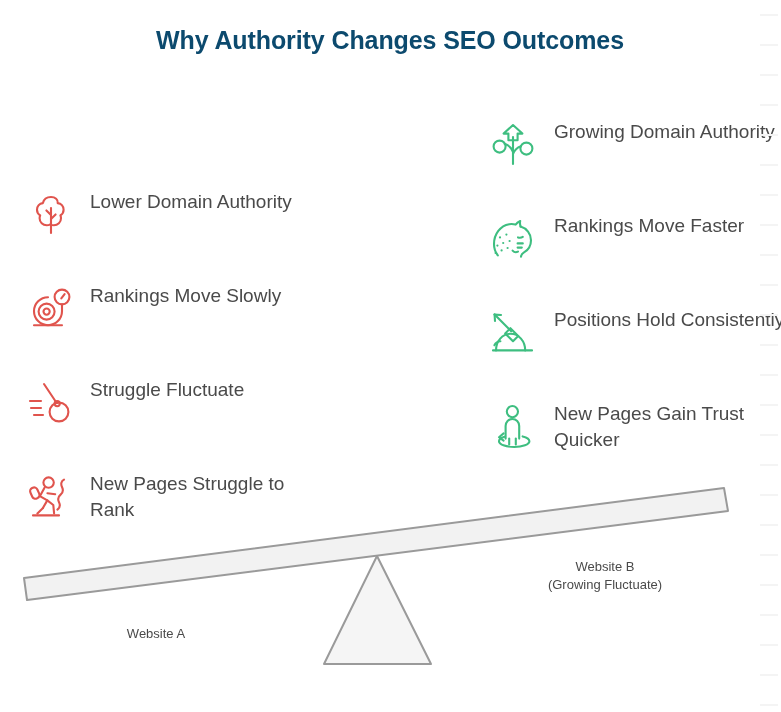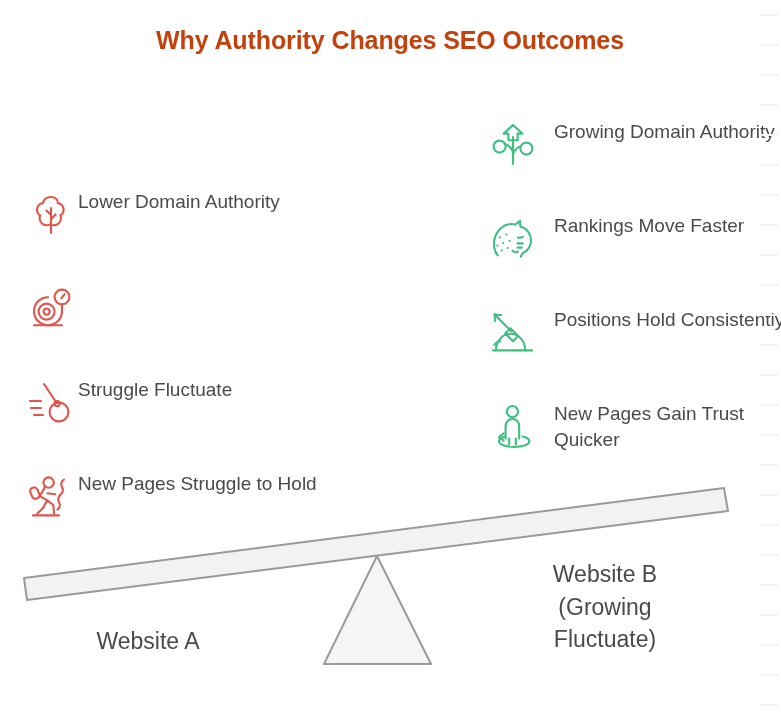--- a/index.html
+++ b/index.html
@@ -22,21 +22,21 @@
   
   #title {
     position: absolute;
     left: 140px;
     top: 24px;
     width: 500px;
     text-align: center;
     font-size: 25px;
     font-weight: bold;
     line-height: 1.35;
-    color: #c2410c;
+    color: #0c4a6e;
     letter-spacing: -0.1px;
   }
 
   
   .column {
     position: absolute;
   }
   #column-left  { left: 24px;  top: 186px; width: 300px; }
   #column-right { left: 486px; top: 116px; width: 300px; }
 
@@ -52,45 +52,46 @@
     height: 54px;
     margin-top: 2px;
   }
   .item-icon svg {
     display: block;
     width: 54px;
     height: 54px;
   }
   .item-label {
     flex: 1 1 auto;
+    margin-left: 12px;
     font-size: 19px;
     line-height: 1.38;
     color: #4a4a4a;
     padding-top: 3px;
   }
   #column-right .item-label { margin-left: 14px; }
 
   
   #seesaw {
     position: absolute;
     left: 0;
     top: 0;
     width: 781px;
     height: 712px;
     pointer-events: none;
   }
 
   .axis-label {
     position: absolute;
     text-align: center;
-    font-size: 23px;
+    font-size: 13px;
     line-height: 1.42;
     color: #4a4a4a;
   }
-  #label-left  { left: 48px;  top: 625px; width: 200px; }
+  #label-left  { left: 56px;  top: 625px; width: 200px; }
   #label-right { left: 505px; top: 558px; width: 200px; }
 
   
   #ruler {
     position: absolute;
     right: 0;
     top: 0;
     width: 26px;
     height: 712px;
   }
@@ -127,20 +128,21 @@
       <span class="item-icon">
         <svg viewBox="0 0 54 54" fill="none" stroke="#E0544D" stroke-width="2.1" stroke-linecap="round" stroke-linejoin="round">
           <circle cx="38" cy="15" r="7.4"></circle>
           <path d="M40.6 12.2l-3.3 4.2"></path>
           <path d="M38 22.4v6.8c0 7.7-6.3 14-14 14s-14-6.3-14-14 6.3-14 14-14"></path>
           <circle cx="22.6" cy="29.6" r="8"></circle>
           <circle cx="22.6" cy="29.6" r="3.1"></circle>
           <path d="M10 43.2h28"></path>
         </svg>
       </span>
+      <span class="item-label">Rankings Move Slowly</span>
     </div>
 
     <div class="item">
       <span class="item-icon">
         <svg viewBox="0 0 54 54" fill="none" stroke="#E0544D" stroke-width="2.1" stroke-linecap="round" stroke-linejoin="round">
           <path d="M20 8l12 18"></path>
           <circle cx="33.2" cy="27.6" r="2.6"></circle>
           <circle cx="35" cy="36" r="9.4"></circle>
           <path d="M6 25h11"></path>
           <path d="M7 32h10"></path>
@@ -156,21 +158,21 @@
           <circle cx="24.6" cy="12.6" r="5.2"></circle>
           <path d="M20.5 17.8l-4.6 8.4 7.4 4.2-4.4 7.6"></path>
           <path d="M23.3 30.4l6 4.6.8 8.4"></path>
           <path d="M19 38l-5.6 5.6"></path>
           <path d="M23.4 23.2l7.8 1"></path>
           <rect x="7" y="17.4" width="7.6" height="11.4" rx="3.4" transform="rotate(-24 10.8 23.1)"></rect>
           <path d="M40 9.6c-2.8 1.4-3.4 4.6-2 7.4 1.4 2.8 1 5.6-1.4 7.6-2.4 2-3 4.8-1.6 7.6 1.4 2.8.8 5.6-1.6 7.4"></path>
           <path d="M9 45.4h26"></path>
         </svg>
       </span>
-      <span class="item-label">New Pages Struggle to Hold</span>
+      <span class="item-label">New Pages Struggle to Rank</span>
     </div>
 
   </div>
 
   <div class="column" id="column-right">
 
     <div class="item">
       <span class="item-icon">
         <svg viewBox="0 0 54 54" fill="none" stroke="#3EBE80" stroke-width="2.1" stroke-linecap="round" stroke-linejoin="round">
           <path d="M27 7l-9.4 8.6h4.8v6.6h9.2v-6.6h4.8z"></path>

